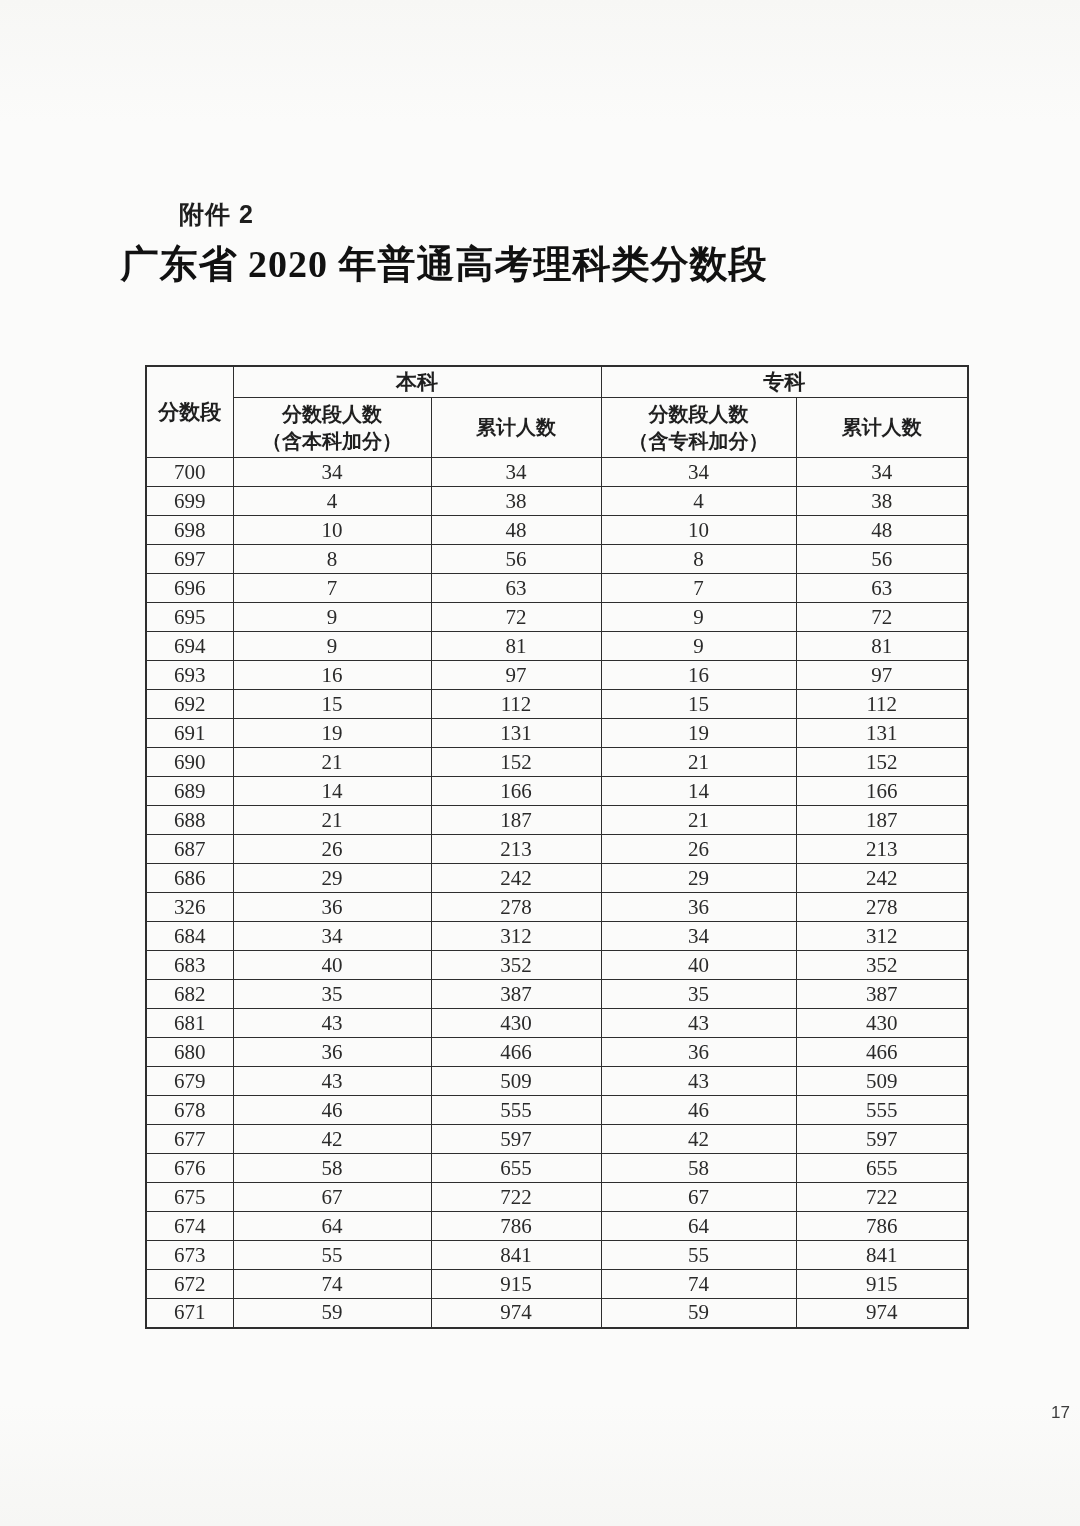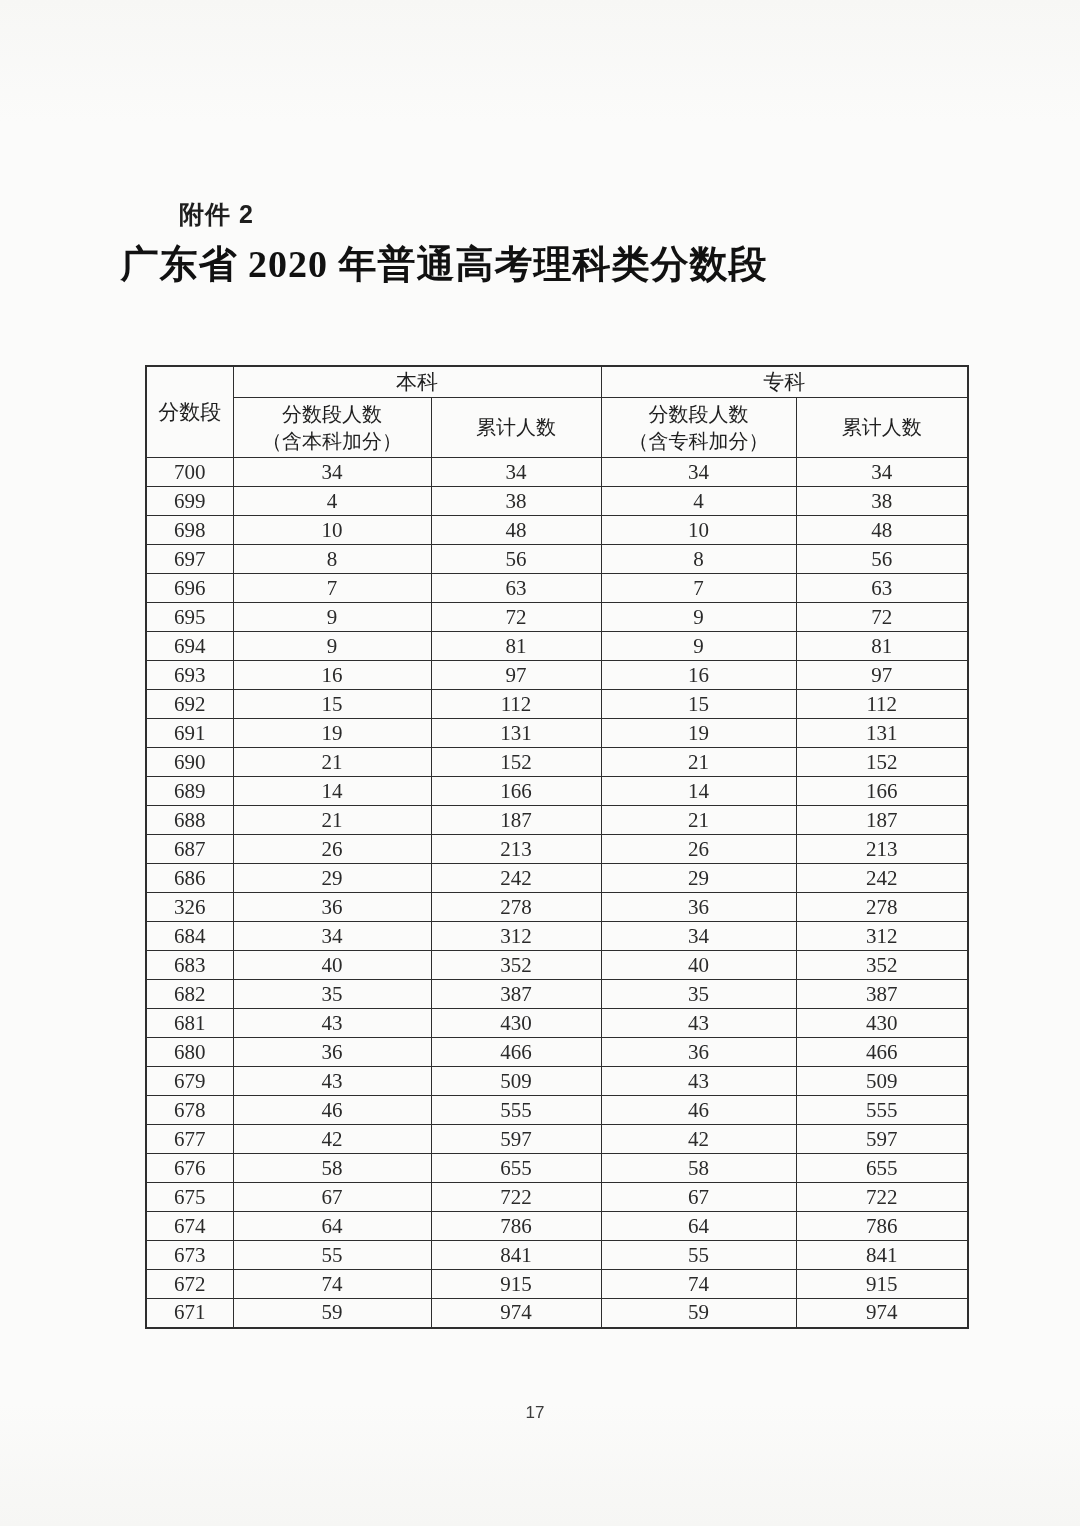--- a/index.html
+++ b/index.html
@@ -53,21 +53,21 @@
   }
   table.score-table th,
   table.score-table td {
     border: 1px solid #2e2e2e;
     text-align: center;
     vertical-align: middle;
     padding: 0;
   }
   table.score-table { border: 2px solid #2e2e2e; }
   thead th {
-    font-weight: 400;
+    font-weight: 700;
     color: #1f1f1f;
   }
   tr.group-row th {
     height: 30px;
     font-size: 21px;
     line-height: 30px;
   }
   tr.sub-row th {
     height: 60px;
     font-size: 20px;
@@ -80,21 +80,21 @@
     height: 29px;
     font-family: "Liberation Serif", serif;
     font-size: 21px;
     color: #2a2a2a;
   }
   .page-number {
     position: absolute;
     left: 0;
     width: 1070px;
     top: 1403px;
-    text-align: center;
+    text-align: right;
     font-size: 17px;
     color: #3c3c3c;
   }
 </style>
 </head>
 <body>
 
 <div class="page">
 
   <div class="attachment-label">附件 2</div>

